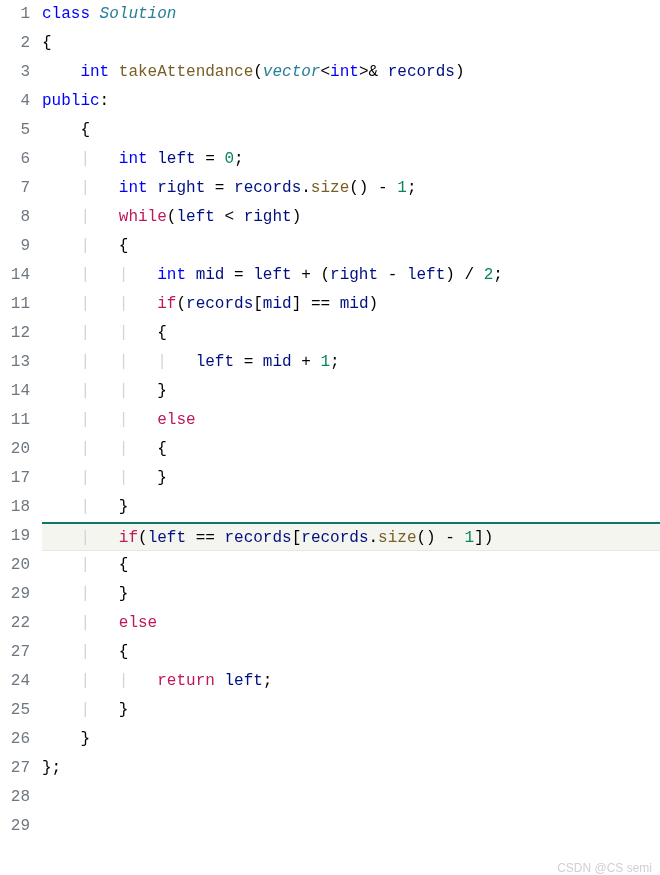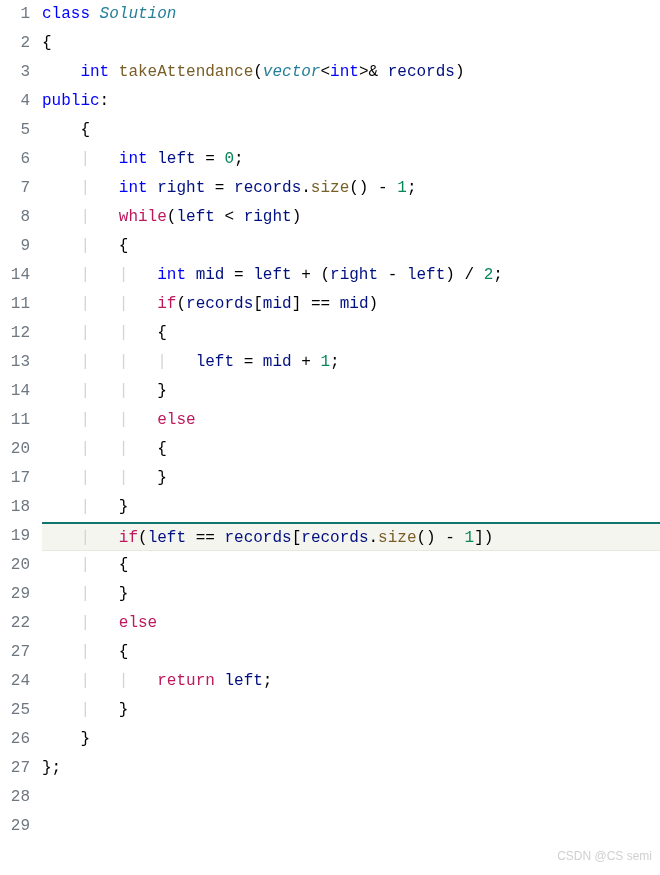--- a/index.html
+++ b/index.html
@@ -55,21 +55,21 @@
     .ctrl { color: #be185d; text-align: right; }
     .paren { color: #000000; }
     .ident { color: #001080; }
     .punct { color: #000000; }
     .guide {
       color: #d4d4d4;
       position: relative;
     }
     .watermark {
       position: absolute;
-      bottom: 12px;
+      bottom: 0;
       right: 8px;
       color: #d0d0d0;
       font-size: 12px;
       font-family: Arial, sans-serif;
     }
   </style>
 </head>
 <body>
 
 <div class="editor">

